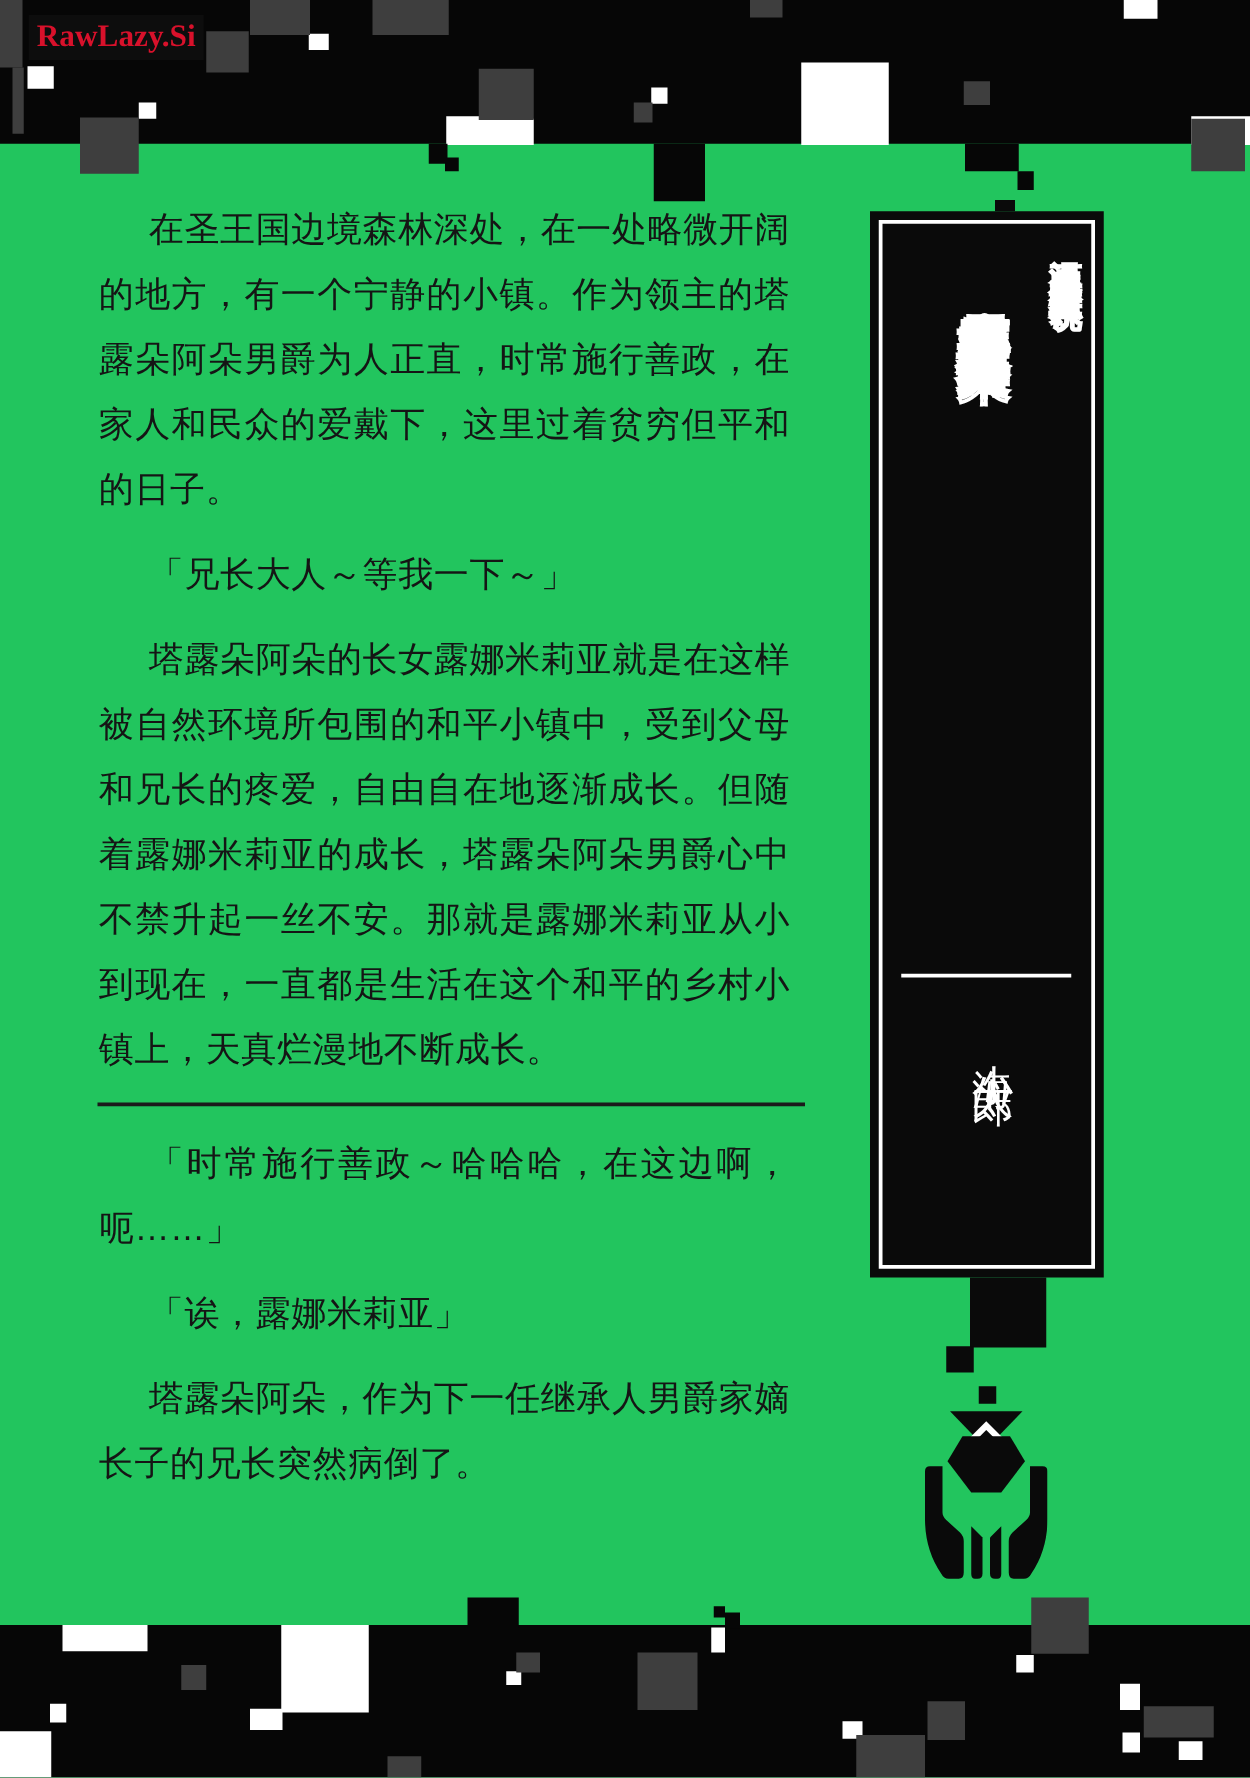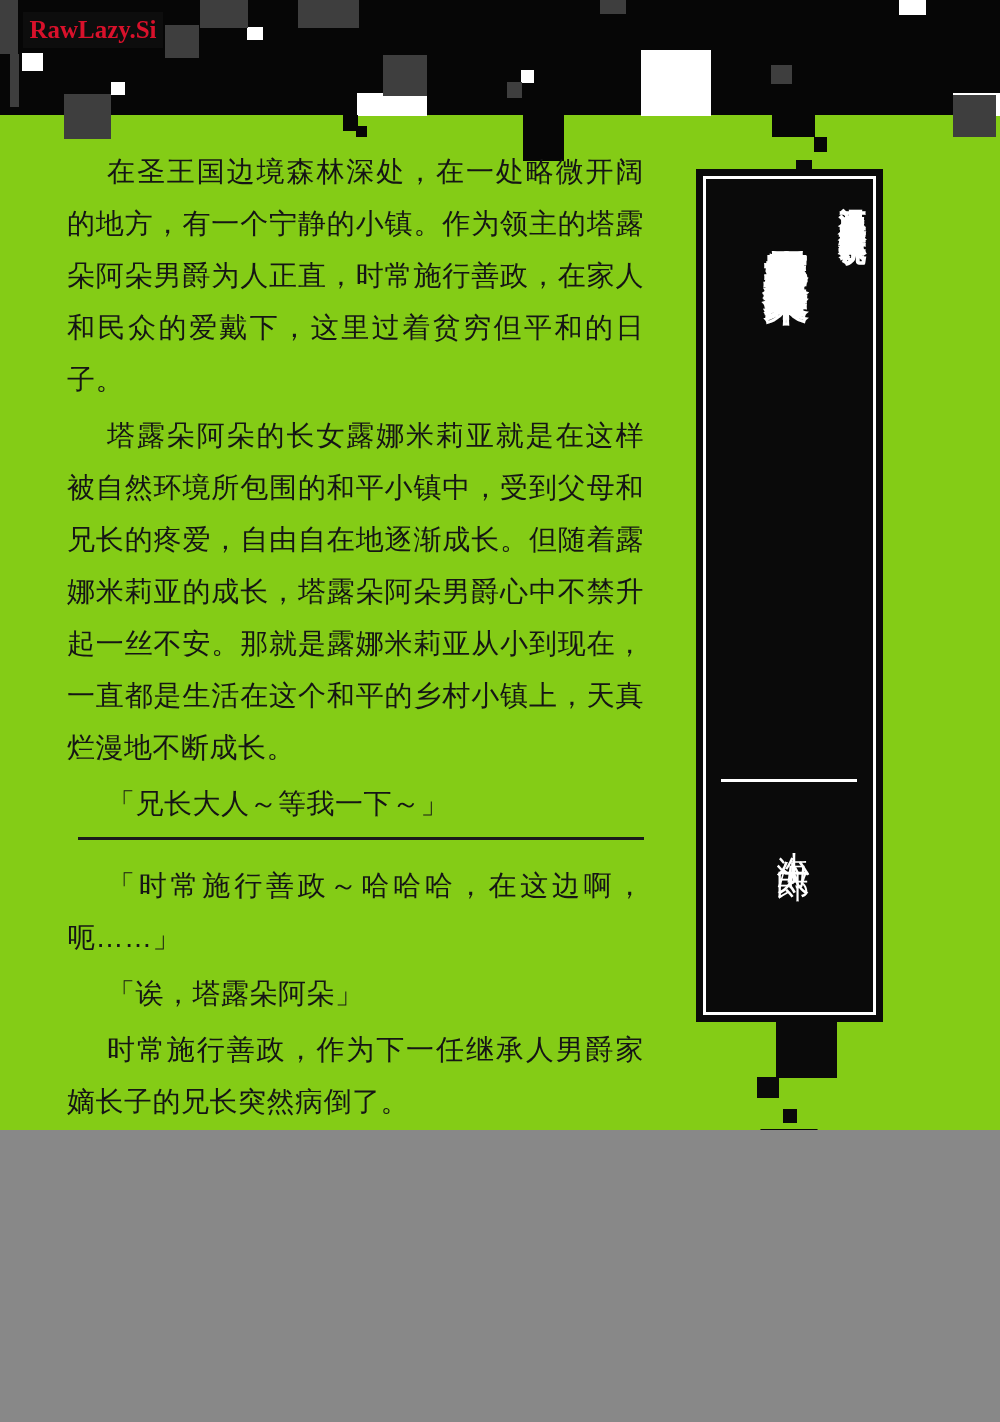--- a/index.html
+++ b/index.html
@@ -1,22 +1,22 @@
 <!DOCTYPE html>
 <html><head>
 <meta charset="utf-8">
 <style>
   html,body{margin:0;padding:0;background:#888;}
-  .page{position:relative;width:1000px;height:1130px;background:#84cc16;overflow:hidden;
+  .page{position:relative;width:1000px;height:1422px;background:#22c55e;overflow:hidden;
         font-family:"Liberation Sans","DejaVu Sans",sans-serif;}
   .gb{position:absolute;}
   
   .prose{position:absolute;left:63px;top:142px;width:585px;color:#151515;
          font-size:28px;line-height:52px;text-align:justify;letter-spacing:0.5px;}
-  .para{margin:4px;text-indent:40px;}
+  .para{margin:16px;text-indent:40px;}
   .rule{height:3px;background:#1b1b1b;margin:7px 0 20px 15px;width:566px;}
   
   .watermark{position:absolute;left:23px;top:12px;width:140px;height:36px;background:#0d0d0d;
              display:flex;align-items:center;justify-content:center;
              font-family:"Liberation Serif","DejaVu Serif",serif;font-weight:bold;font-size:25px;}
   
   .spine{position:absolute;left:696px;top:169px;width:187px;height:853px;background:#0a0a0a;}
   .spine-border{position:absolute;top:7px;left:7px;right:7px;bottom:7px;border:3px solid #fff;}
   .spine-tab{position:absolute;left:100px;top:-9px;width:16px;height:9px;background:#0a0a0a;}
   .vtext{writing-mode:vertical-rl;text-orientation:upright;position:absolute;white-space:nowrap;}
@@ -93,26 +93,26 @@
       <div class="gb" style="left: 825px; top: 1278px; width: 46px; height: 45px; background: rgb(62, 62, 62);"></div>
       <div class="gb" style="left: 915px; top: 1365px; width: 56px; height: 25px; background: rgb(62, 62, 62);"></div>
     </div>
 
   <div class="watermark">
     <span id="wm-text" style="color: rgb(216, 17, 43);">RawLazy.Si</span>
   </div>
 
   <div class="prose" id="prose">
       <p class="para">在圣王国边境森林深处，在一处略微开阔的地方，有一个宁静的小镇。作为领主的塔露朵阿朵男爵为人正直，时常施行善政，在家人和民众的爱戴下，这里过着贫穷但平和的日子。</p>
+      <p class="para">「兄长大人～等我一下～」</p>
       <p class="para">塔露朵阿朵的长女露娜米莉亚就是在这样被自然环境所包围的和平小镇中，受到父母和兄长的疼爱，自由自在地逐渐成长。但随着露娜米莉亚的成长，塔露朵阿朵男爵心中不禁升起一丝不安。那就是露娜米莉亚从小到现在，一直都是生活在这个和平的乡村小镇上，天真烂漫地不断成长。</p>
-      <p class="para">「兄长大人～等我一下～」</p>
       <div class="rule"></div>
       <p class="para">「时常施行善政～哈哈哈，在这边啊，呃……」</p>
-      <p class="para">「诶，塔露朵阿朵」</p>
-      <p class="para">时常施行善政，作为下一任继承人男爵家嫡长子的兄长突然病倒了。</p>
+      <p class="para">「诶，露娜米莉亚」</p>
+      <p class="para">塔露朵阿朵，作为下一任继承人男爵家嫡长子的兄长突然病倒了。</p>
     </div>
 
   <div class="spine">
     <div class="spine-tab"></div>
     <div class="spine-border"></div>
     <div class="vtext tagline">漫画单行本附赠特典小说</div>
     <div class="vtext title">露娜米莉亚・塔露朵阿朵</div>
     <div class="spine-rule"></div>
     <div class="vtext author">小海太郎</div>
   </div>

